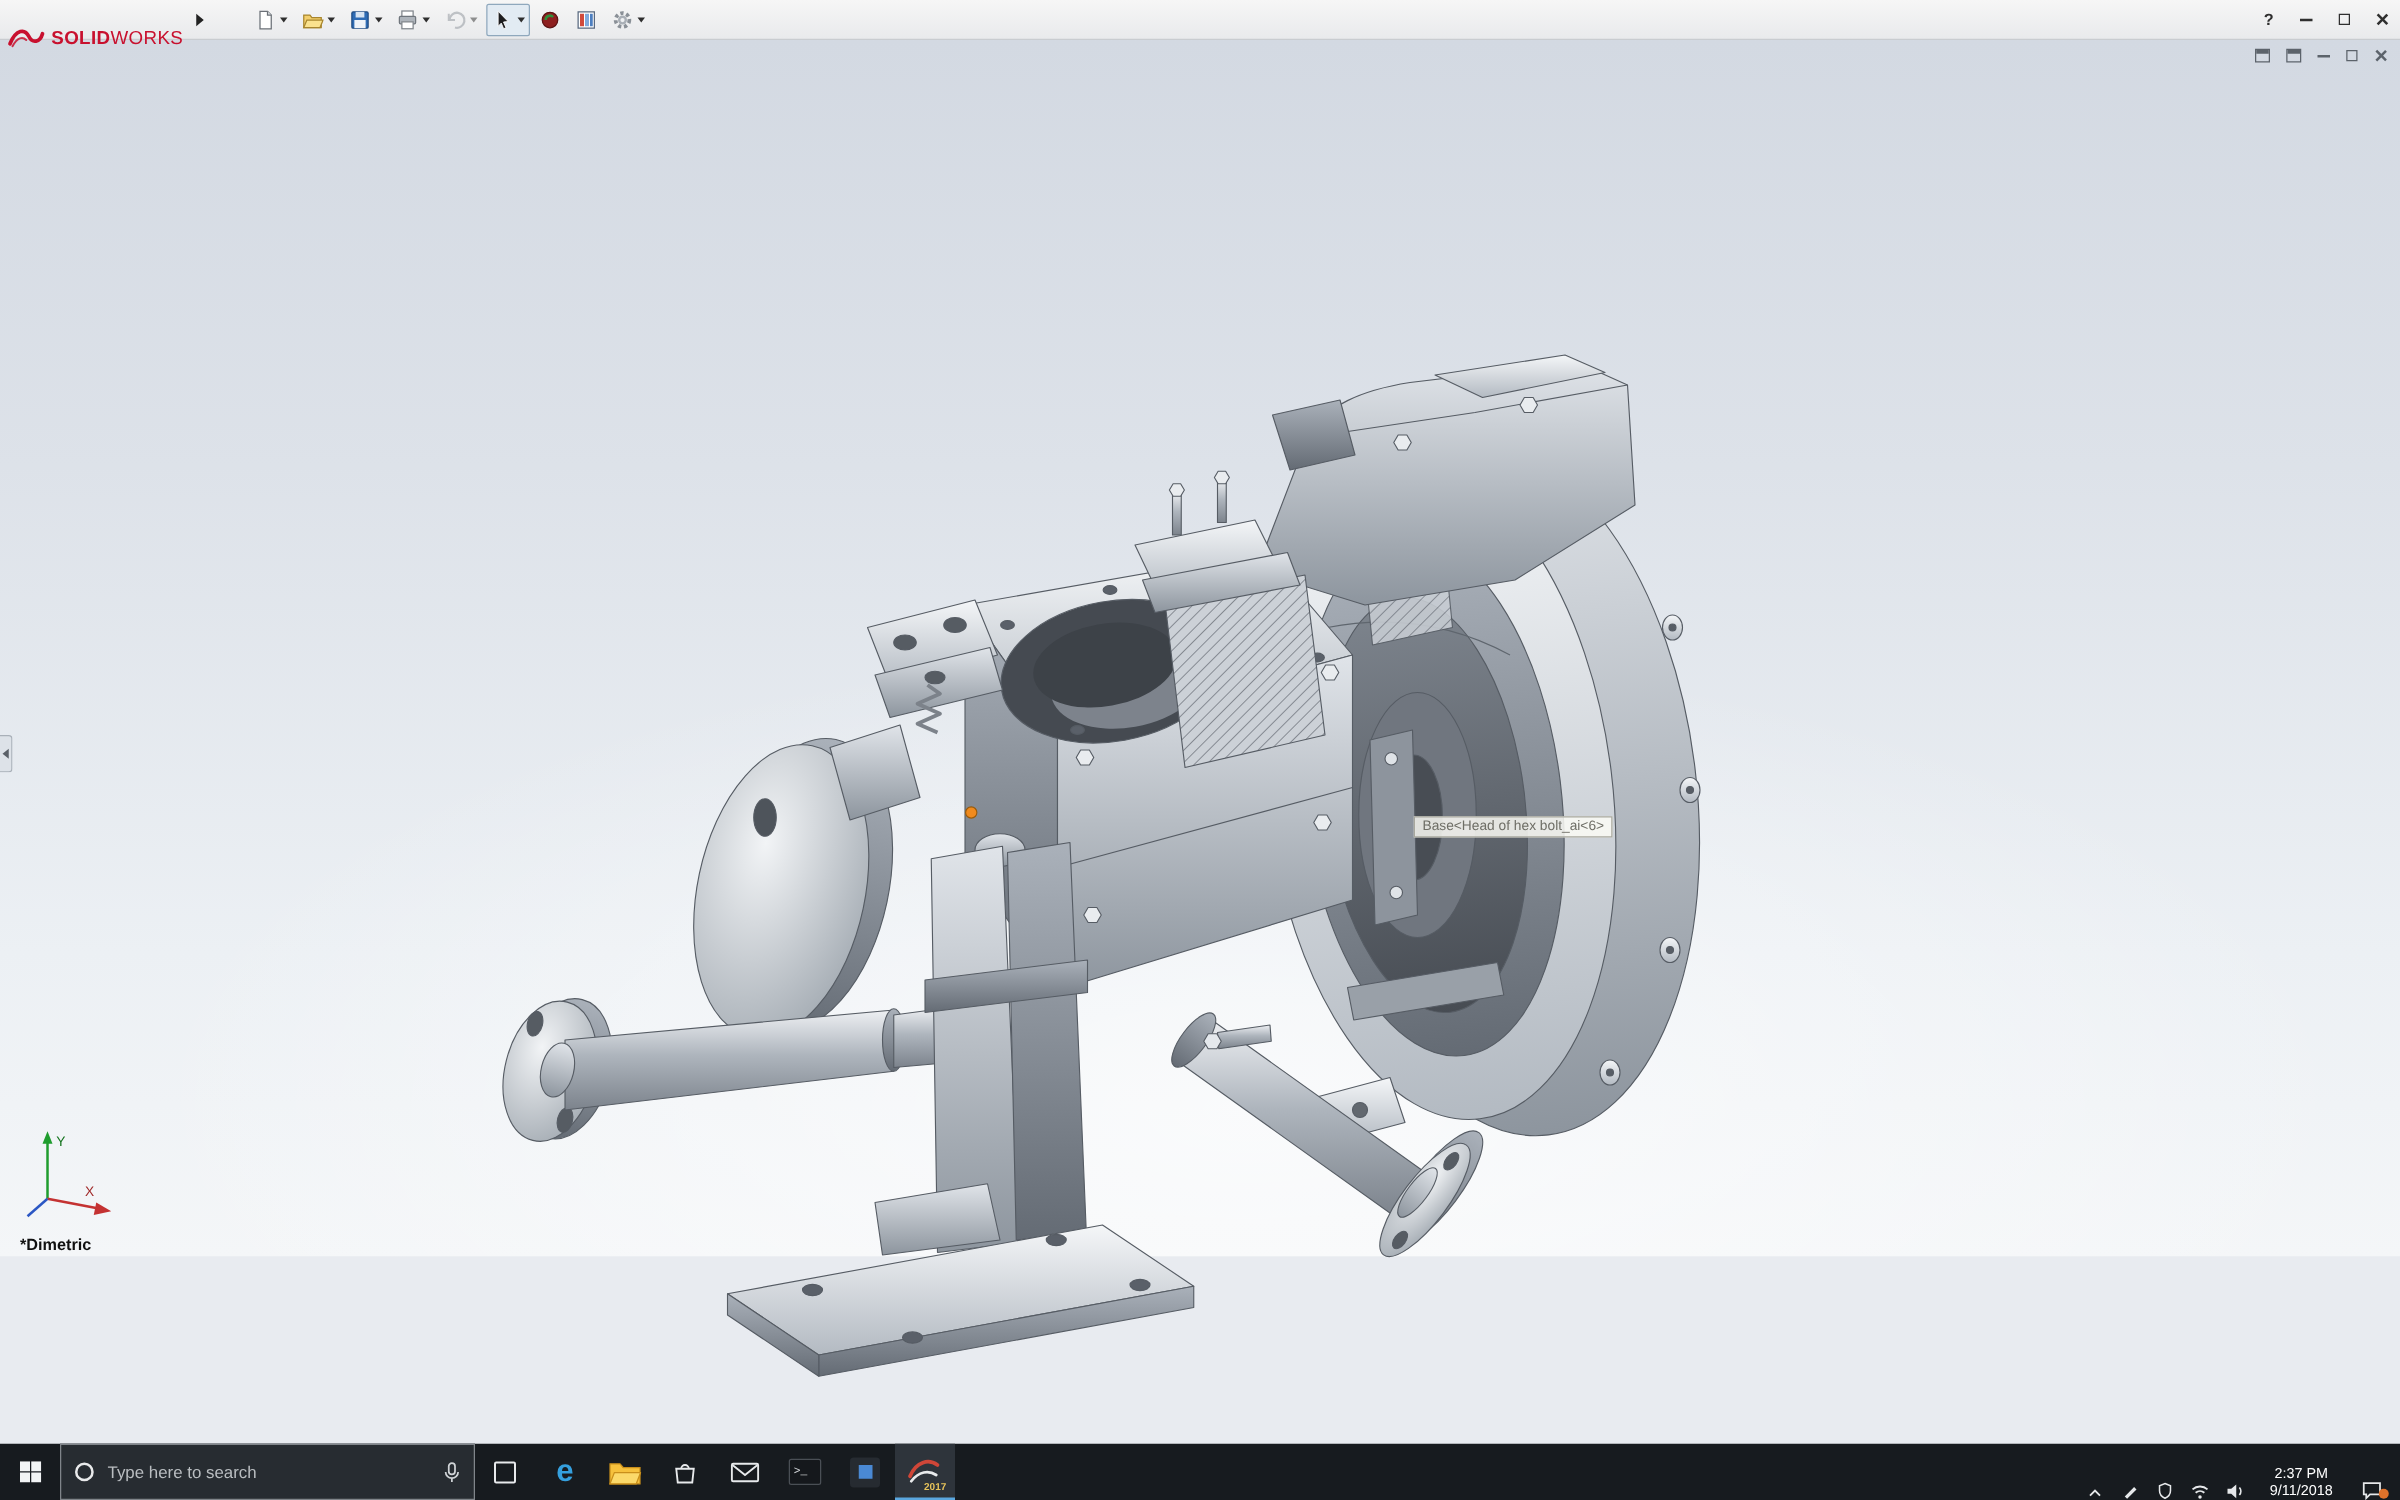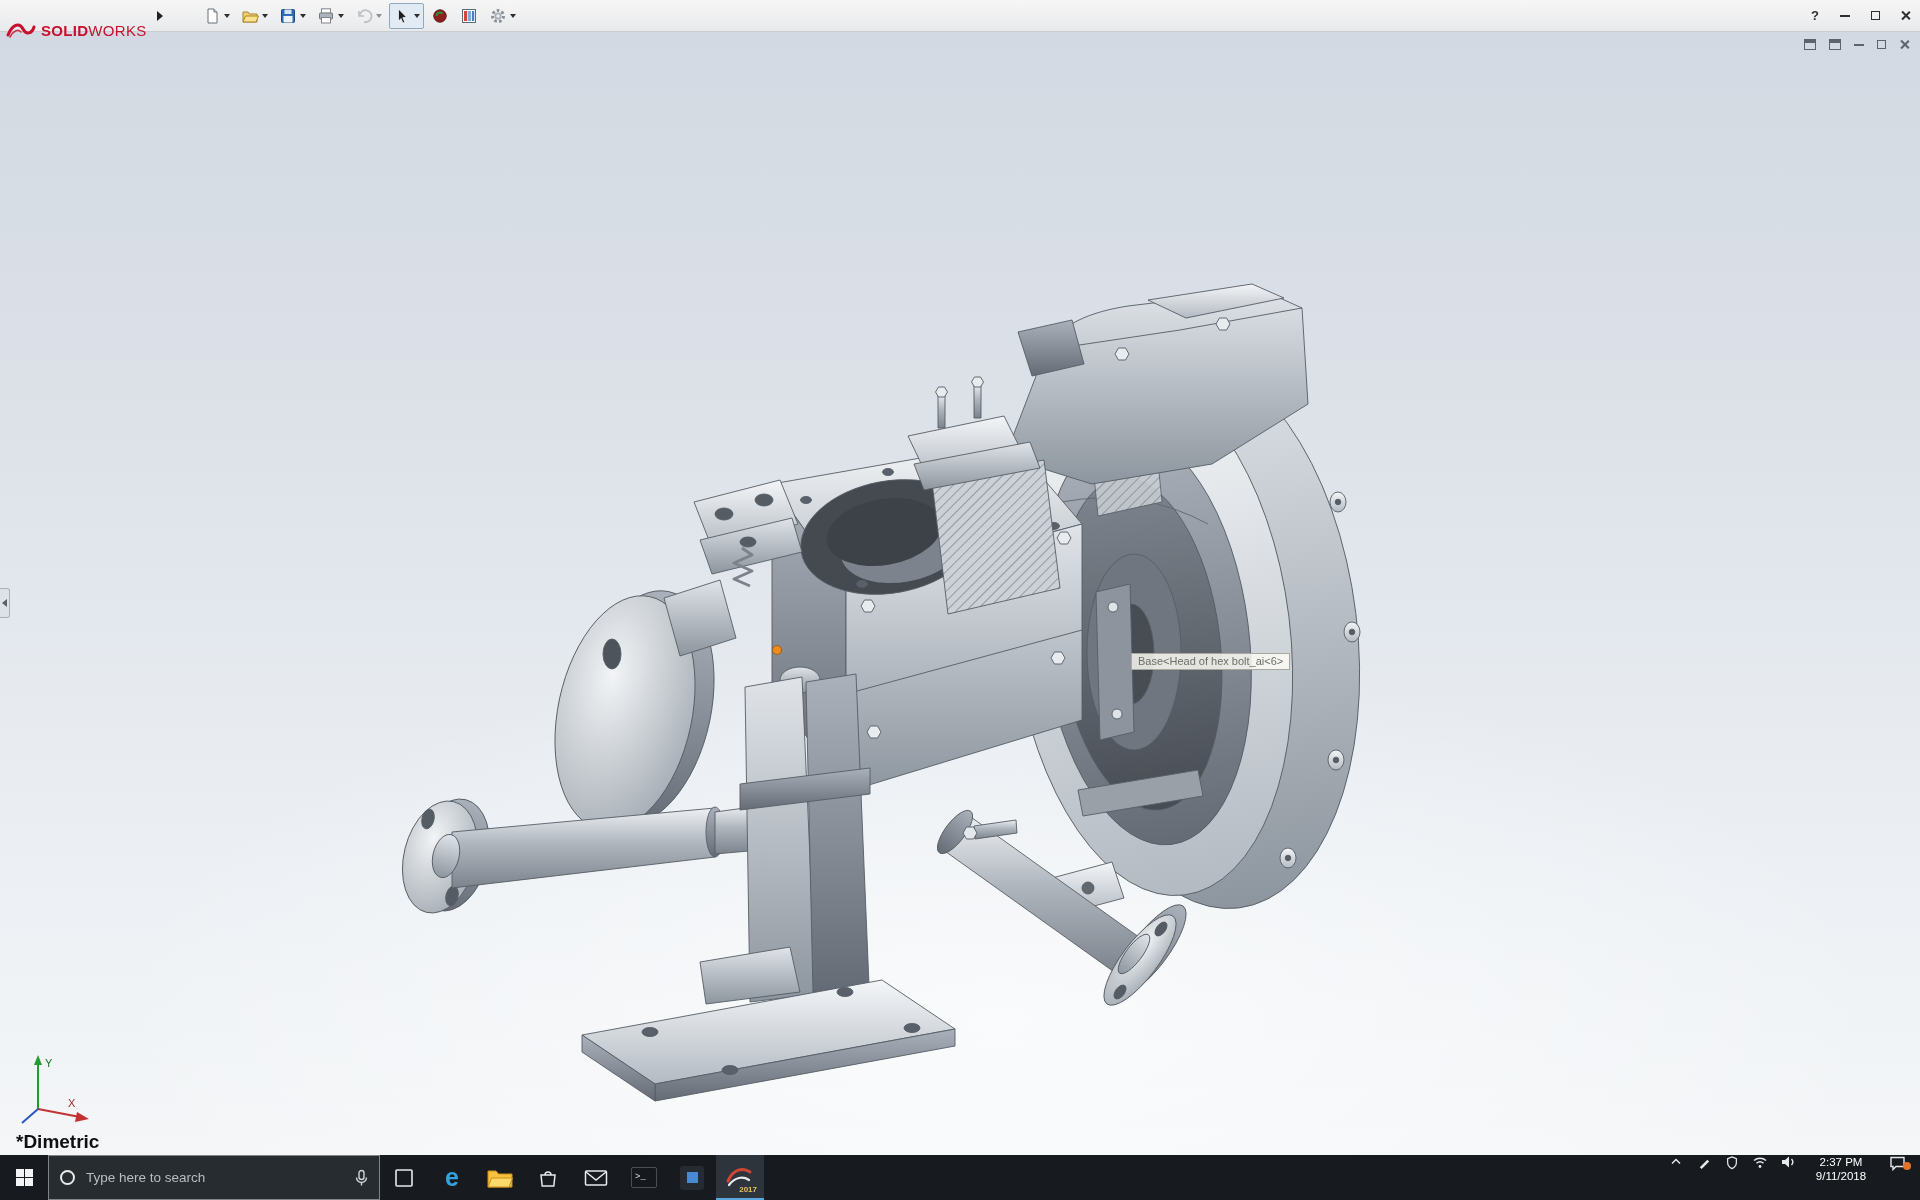--- a/index.html
+++ b/index.html
@@ -20,58 +20,58 @@
   .title-center{position:absolute;left:520px;width:1280px;text-align:center;font-size:12.5px;color:#141414;pointer-events:none;}
   .win-controls{margin-left:auto;display:flex;height:100%;}
   .wc{width:30px;height:100%;display:flex;align-items:center;justify-content:center;color:#2f2f2f;font-size:13px;font-weight:bold;}
   .glyph-min{width:10px;height:2px;background:#2f2f2f;}
   .glyph-max{width:9px;height:9px;border:1.5px solid #2f2f2f;}
   .glyph-x{position:relative;width:11px;height:11px;}
   .glyph-x::before,.glyph-x::after{content:"";position:absolute;left:5px;top:0;width:1.6px;height:11px;background:#2f2f2f;}
   .glyph-x::before{transform:rotate(45deg);} .glyph-x::after{transform:rotate(-45deg);}
 
   
-  .viewport{position:absolute;top:32px;left:0;width:1920px;height:1123px;
+  .viewport{position:absolute;top:32px;left:0;width:1920px;height:973px;
     background:
       radial-gradient(ellipse 1250px 520px at 52% 88%, rgba(255,255,255,.65), rgba(255,255,255,0) 72%),
       linear-gradient(180deg,#d3d9e2 0%,#dde2e9 35%,#ecf0f4 75%,#f4f6f8 100%);}
   .model{position:absolute;top:0;left:0;}
   .doc-controls{position:absolute;top:7px;right:10px;display:flex;align-items:center;gap:13px;}
   .dc{display:flex;align-items:center;justify-content:center;}
   .dc-pane{width:12px;height:11px;border:1.5px solid #5c636b;position:relative;}
   .dc-pane::after{content:"";position:absolute;left:0;top:0;width:100%;height:3px;background:#5c636b;}
   .dc-min{width:10px;height:2px;background:#5c636b;}
   .dc-max{width:9px;height:9px;border:1.5px solid #5c636b;}
   .dc-x{position:relative;width:11px;height:11px;}
   .dc-x::before,.dc-x::after{content:"";position:absolute;left:5px;top:0;width:1.5px;height:11px;background:#5c636b;}
   .dc-x::before{transform:rotate(45deg);} .dc-x::after{transform:rotate(-45deg);}
   .collapse-tab{position:absolute;left:0;top:556px;width:10px;height:30px;background:#dde2e8;border:1px solid #a9b0b8;border-left:none;border-radius:0 3px 3px 0;display:flex;align-items:center;justify-content:center;}
   .tri-left{width:0;height:0;border-top:4px solid transparent;border-bottom:4px solid transparent;border-right:5px solid #5a6068;}
   .tooltip{position:absolute;left:1131px;top:621px;font-size:11px;color:#6e6e66;background:rgba(252,252,246,.85);border:1px solid #a8a89e;padding:1px 6px 2px;white-space:nowrap;z-index:5;}
-  .view-label{position:absolute;left:16px;bottom:2px;font-size:19px;font-weight:bold;color:#101010;}
+  .view-label{position:absolute;left:16px;bottom:2px;font-size:13px;font-weight:bold;color:#101010;}
   .triad{position:absolute;left:14px;bottom:24px;}
 
   
   .taskbar{position:absolute;left:0;bottom:0;width:1920px;height:45px;background:#171b1f;display:flex;align-items:stretch;z-index:40;color:#e6e8ea;}
   .tkb{display:flex;align-items:center;justify-content:center;}
   .start{width:48px;}
   .searchbox{display:flex;align-items:center;gap:9px;padding:0 11px;width:332px;background:#272c31;border:1px solid #80858a;}
   .search-ring{width:15px;height:15px;border:2px solid #e9eaeb;border-radius:50%;flex:none;}
   .search-input{flex:1;min-width:0;background:transparent;border:none;outline:none;color:#e5e5e5;font-size:13.5px;font-family:"Liberation Sans",sans-serif;}
   .search-input::placeholder{color:#b9bdc0;}
   .appbtn{width:48px;position:relative;}
   .active-app{background:#2e343b;box-shadow:inset 0 -2px 0 #5aa7df;justify-content:center;}
   .edge-e{font-size:25px;font-weight:bold;color:#35a0de;line-height:1;}
   .console-ico{width:26px;height:21px;background:#15181c;border:1px solid #4a4f55;border-radius:2px;display:flex;align-items:center;justify-content:flex-start;padding-left:3px;}
   .console-ico span{color:#dfe2e5;font-size:9px;font-family:"Liberation Mono",monospace;line-height:1;}
   .darkapp-ico{width:24px;height:24px;background:#262b31;border-radius:3px;display:flex;align-items:center;justify-content:center;}
   .darkapp-ico i{display:block;width:11px;height:11px;background:#4a89d4;}
   .sw-ico{position:relative;width:30px;height:30px;}
   .sw-year{position:absolute;right:-2px;bottom:-1px;font-size:8px;font-weight:bold;color:#e7c35a;}
-  .tray{margin-left:auto;display:flex;align-items:flex-start;}
+  .tray{margin-left:auto;display:flex;align-items:flex-end;}
   .traybtn{width:28px;display:flex;align-items:center;justify-content:center;position:relative;}
   .clock{width:78px;display:flex;flex-direction:column;align-items:center;justify-content:center;color:#fff;font-size:11.5px;line-height:14px;}
   .action{width:34px;}
   .badge{position:absolute;right:3px;top:7px;width:8px;height:8px;border-radius:50%;background:#e0722a;}
   .show-desktop{width:6px;border-left:1px solid #3c4146;}
 </style>
 </head>
 <body>
 
 <div class="titlebar">

